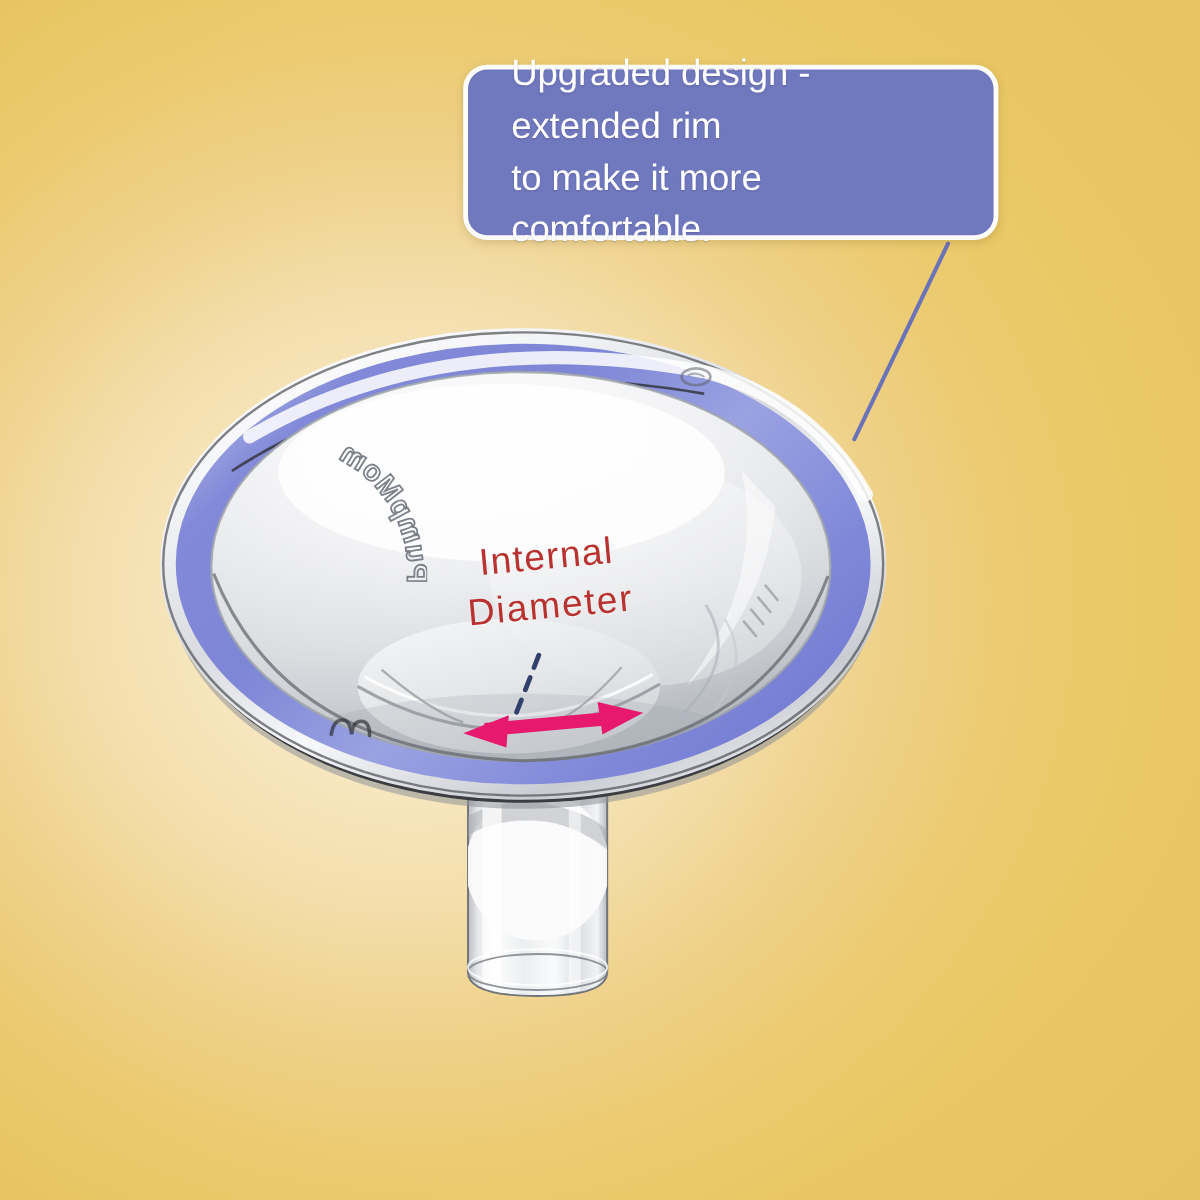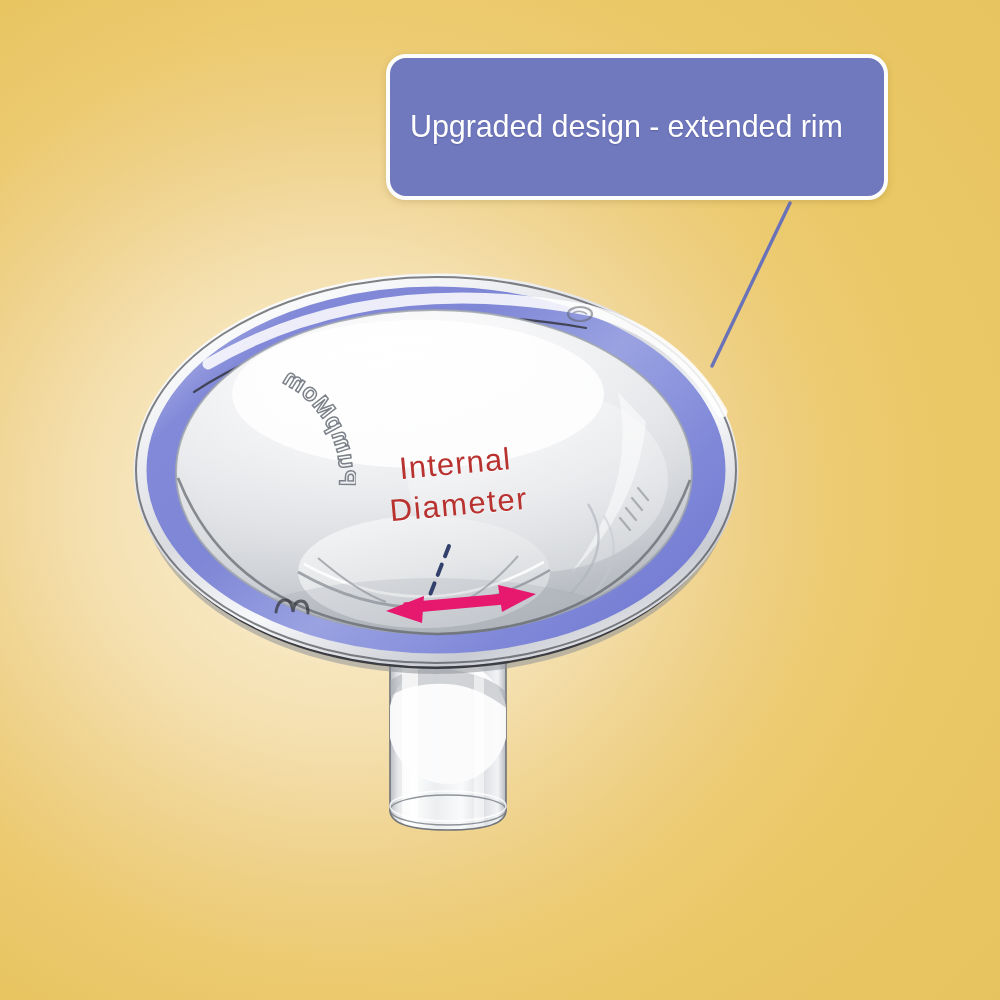--- a/index.html
+++ b/index.html
@@ -59,30 +59,30 @@
     width: 100%;
     height: 100%;
     overflow: visible;
   }
 
   
   .callout {
     position: absolute;
     left: 386px;
     top: 54px;
-    width: 502px;
+    width: 446px;
     height: 146px;
     box-sizing: border-box;
     background: #7078be;
     border: 4px solid #fdfdfb;
     border-radius: 20px;
     box-shadow: 0 2px 7px rgba(120,95,30,0.22);
     display: flex;
     align-items: center;
-    padding: 0 22px 0 20px;
+    padding: 0 22px 0 36px;
   }
   .callout-text {
     color: #ffffff;
     font-size: 30.5px;
     line-height: 1.42;
     letter-spacing: -0.1px;
     font-weight: 400;
     text-shadow: 0 1px 1.5px rgba(40,40,90,0.25);
   }
 
@@ -277,16 +277,17 @@
   </svg>
 
   <div class="id-label">
     <span>Internal</span>
     <span class="l2">Diameter</span>
   </div>
 
   <div class="callout">
     <div class="callout-text">
       <span>Upgraded design - extended rim</span><br>
+      <span>to make it more comfortable.</span>
     </div>
   </div>
 
 </div>
 
 </body></html>

